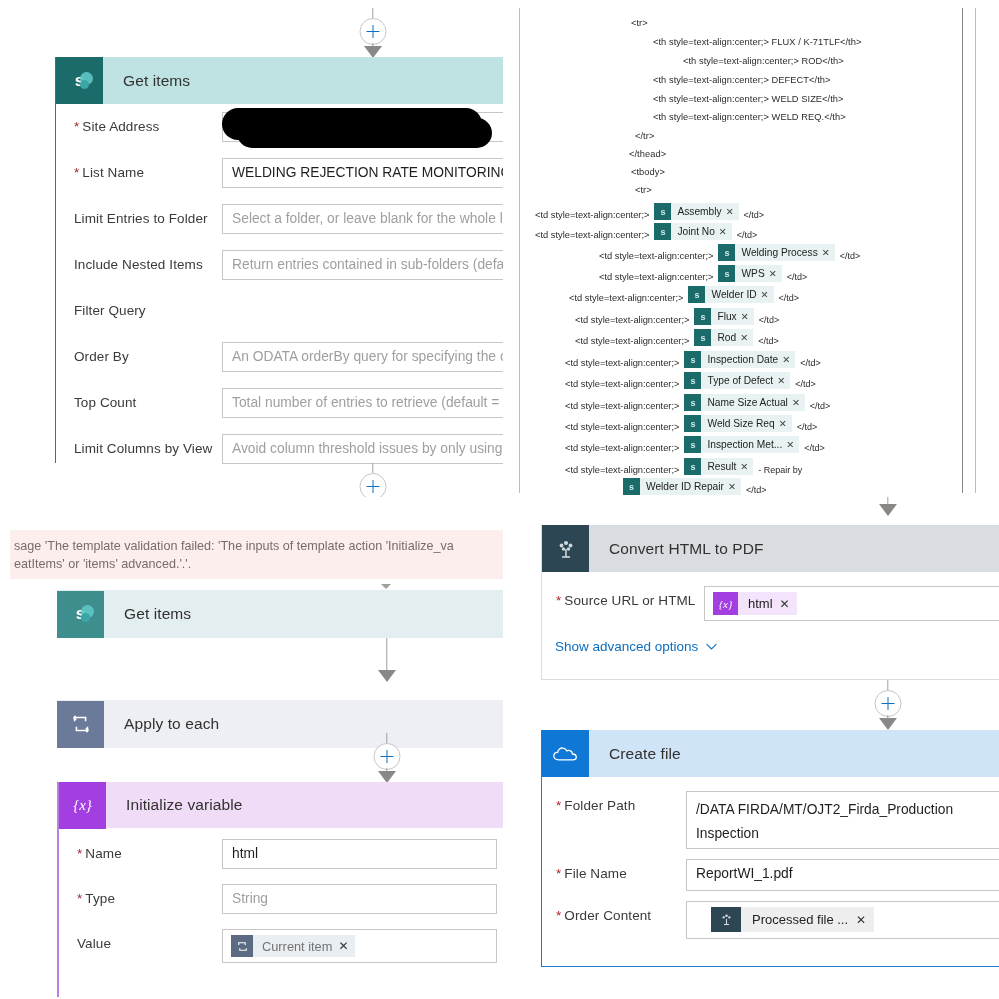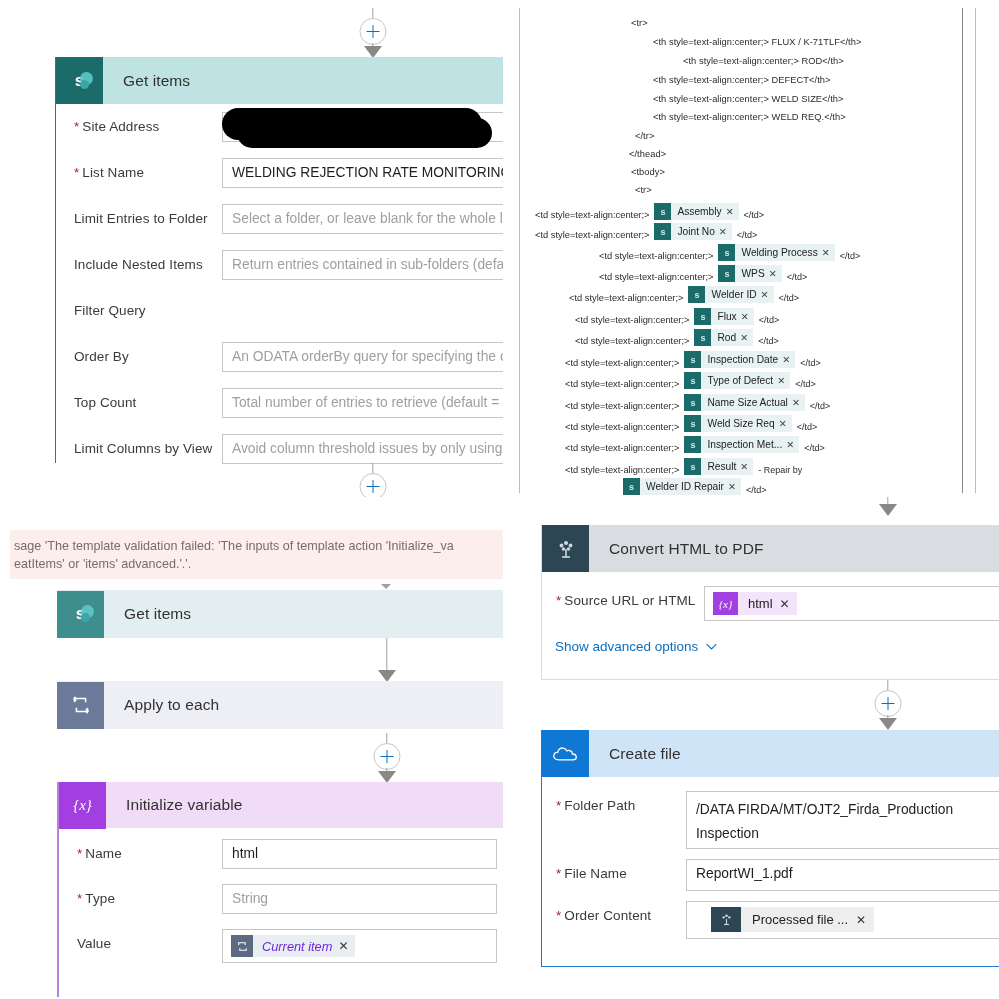--- a/index.html
+++ b/index.html
@@ -74,21 +74,21 @@
 
   
   #q-bl{left:0;top:497px;width:503px;height:502px;}
   .errbar{position:absolute;left:10px;top:33px;width:493px;height:49px;background:#fdeeee;}
   .errtx{position:absolute;left:14px;top:40px;width:500px;font-size:12.6px;color:#7a6a6a;line-height:18px;white-space:nowrap;}
   .flowcard{position:absolute;}
   .flowcard .card-head{height:48px;}
   #bl-getitems{left:57px;top:93px;width:450px;}
   #bl-getitems .card-head{background:#e3eef0;}
   #bl-getitems .card-icon{background:#3f8e8e;}
-  #bl-apply{left:57px;top:184px;width:450px;}
+  #bl-apply{left:57px;top:203px;width:450px;}
   #bl-apply .card-head{background:#edeff4;}
   #bl-apply .card-icon{background:#6b7a99;}
   #bl-init{left:57px;top:285px;width:450px;height:215px;border-left:2px solid #b77fe0;box-sizing:border-box;}
   #bl-init .card-head{background:#f0dcf7;height:46px;}
   #bl-init .card-icon{background:#a33ee0;}
   #bl-init .row{height:45px;}
   #bl-init .row-label{width:145px;}
   #bl-init .field{width:275px;height:30px;}
   .xico{color:#fff;font-size:15px;font-style:italic;font-family:"Liberation Serif",serif;}
 
@@ -106,21 +106,21 @@
   .tokenpurple{display:inline-flex;align-items:center;background:#f3e3fb;height:23px;}
   .tokenpurple .tp-ico{width:25px;height:23px;flex:0 0 25px;background:#a33ee0;display:flex;align-items:center;justify-content:center;}
   .tokenpurple .tp-tx{font-size:13px;color:#222;padding:0 7px 0 10px;}
   .tokenpurple .tp-x{font-size:12px;color:#333;padding-right:7px;}
   .tokengray{display:inline-flex;align-items:center;background:#eeeeee;height:25px;}
   .tokengray .tg-ico{width:30px;height:25px;flex:0 0 30px;background:#2d4654;display:flex;align-items:center;justify-content:center;}
   .tokengray .tg-tx{font-size:13px;color:#222;padding:0 8px 0 11px;}
   .tokengray .tg-x{font-size:12px;color:#333;padding-right:8px;}
   .tokenblue{display:inline-flex;align-items:center;background:#e9eef2;height:22px;}
   .tokenblue .tb-ico{width:22px;height:22px;flex:0 0 22px;background:#5b6b82;display:flex;align-items:center;justify-content:center;}
-  .tokenblue .tb-tx{font-size:12.8px;color:#6d28d9;padding:0 6px 0 9px;font-style:italic;}
+  .tokenblue .tb-tx{font-size:12.8px;color:#737373;padding:0 6px 0 9px;}
   .tokenblue .tb-x{font-size:12px;color:#333;padding-right:7px;}
 </style>
 </head>
 <body>
 
 <div class="quad" id="q-tl">
 
   <div class="conn" style="left:333px;top:8px;width:80px;height:52px;">
     <div class="line" style="top:0;height:10px;"></div>
     <div class="plus" style="top:10px;"></div>

